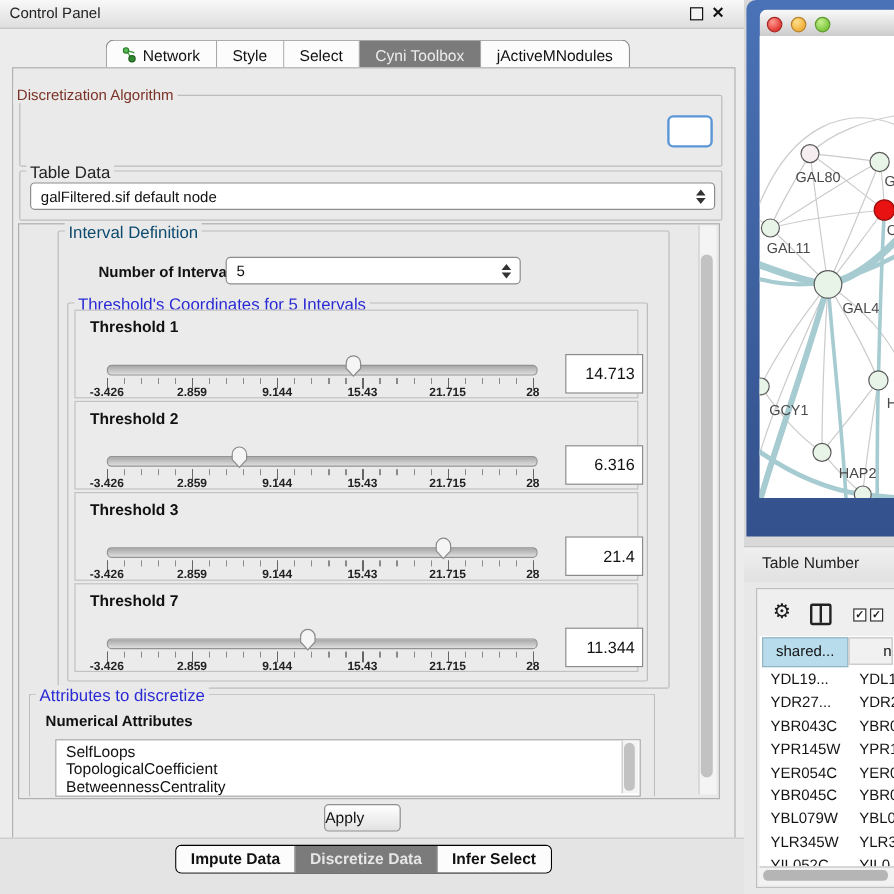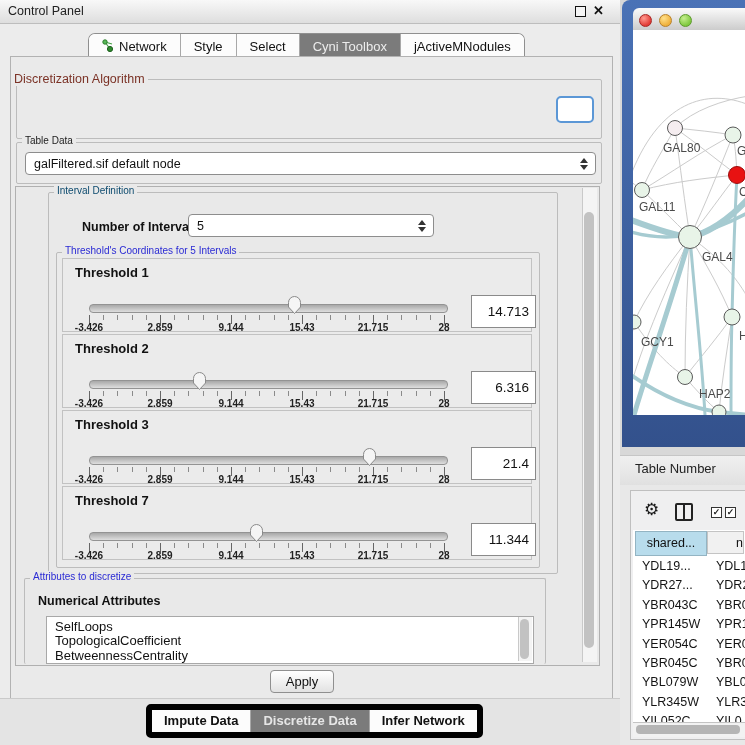--- a/index.html
+++ b/index.html
@@ -17,21 +17,21 @@
   .tabbar{left:88px;top:33px;height:24px;display:flex;border:1px solid #8f8f8f;
     border-bottom:none;border-radius:7px 7px 0 0;overflow:hidden;background:#fcfcfc}
   .tab{padding:0 13px;line-height:23px;font-size:13px;color:#111;background:#fcfcfc;
     border-right:1px solid #a8a8a8;display:flex;align-items:center;gap:5px;white-space:nowrap}
   .tab:last-child{border-right:none}
   .tab.sel{background:#7b7b7b;color:#ececec}
   .tab-underline{left:10px;top:56px;width:601px;height:1px;background:#b2b2b2}
   .mainpanel{left:10px;top:56px;width:601px;height:642px;background:#eaeaea;border:1px solid #b2b2b2}
   
   .group{border:1px solid #bcbcbc;border-radius:2px}
-  .gtitle{font-size:10px;padding:0 3px;white-space:nowrap}
+  .gtitle{font-size:14px;padding:0 3px;white-space:nowrap}
   
   .combo{background:#fff;border:1px solid #8d8d8d;border-radius:4px;font-size:12.5px;
     color:#111;display:flex;align-items:center;padding-left:8px;box-sizing:border-box}
   .spinner{position:absolute;right:7px;top:50%;transform:translateY(-50%);width:8px;height:12px}
   .spin-up{width:0;height:0;border-left:4px solid transparent;border-right:4px solid transparent;
     border-bottom:5px solid #333;margin-bottom:2px}
   .spin-dn{width:0;height:0;border-left:4px solid transparent;border-right:4px solid transparent;
     border-top:5px solid #333}
   
   .popup{left:13px;top:85px;width:566px;height:51px;background:#fff;border:1px solid #bbb;
@@ -55,22 +55,22 @@
     background:repeating-linear-gradient(90deg,#666 0 1px,transparent 1px 71px)}
   .tick-label{top:63px;transform:translateX(-50%);font-size:10px;font-weight:bold;color:#222}
   .thumb{top:36px;width:15px;height:20px}
   .valbox{left:408px;top:36px;width:57px;height:31px;background:#fff;border:1px solid #8a8a8a;
     font-size:13.5px;color:#111;text-align:right;line-height:31px;padding-right:6px;box-sizing:content-box}
   
   .attr-list{left:46px;top:616px;width:486px;height:46px;background:#fff;border:1px solid #a8a8a8;overflow:hidden}
   .attr-item{left:8px;font-size:13px;color:#111;white-space:nowrap}
   
   .btn{background:linear-gradient(#ffffff,#e2e2e2);border:1px solid #8f8f8f;border-radius:4px;
-    font-size:13px;color:#111;text-align:center}
-  .btabs{left:146px;top:704px;height:22px;display:flex;border:6px solid #000000;border-radius:5px;
+    font-size:13px;color:#111;text-align:left}
+  .btabs{left:146px;top:704px;height:22px;display:flex;border:1px solid #000000;border-radius:5px;
     overflow:hidden;background:#fcfcfc}
   .btab{padding:0 12px;line-height:21px;font-size:13px;font-weight:bold;color:#111;background:#fcfcfc;
     border-right:1px solid #a8a8a8;white-space:nowrap}
   .btab:last-child{border-right:none}
   .btab.sel{background:#7b7b7b;color:#e6e6e6}
   .bottom-strip{left:0;top:698px;width:620px;height:47px;background:#e4e4e4;border-top:1px solid #cacaca}
   
   .net-frame{left:622px;top:0;width:123px;height:447px;background:linear-gradient(#4a72b6,#33518c);
     border-radius:8px 0 0 0}
   .net-titlebar{left:633px;top:8px;width:112px;height:22px;background:linear-gradient(#fafafa,#cccccc);
@@ -246,21 +246,21 @@
   </div>
   <div class="abs vsb-track" style="left:518px;top:617px;width:13px;height:44px"></div>
   <div class="abs sb-thumb" style="left:520px;top:619px;width:9px;height:40px"></div>
 
   <div class="abs btn" style="left:270px;top:670px;width:62px;height:21px;line-height:21px">Apply</div>
 
   <div class="abs bottom-strip"></div>
   <div class="abs btabs">
     <div class="btab">Impute Data</div>
     <div class="btab sel">Discretize Data</div>
-    <div class="btab">Infer Network</div>
+    <div class="btab">Infer Select</div>
   </div>
 </div>
 
 <div class="abs net-frame"></div>
 <div class="abs net-titlebar"></div>
 <div class="abs light" style="left:639px;background:radial-gradient(circle at 35% 30%,#ff9a90,#e23b35 70%);border:1px solid #a82724"></div>
 <div class="abs light" style="left:659px;background:radial-gradient(circle at 35% 30%,#ffe08a,#efb03a 70%);border:1px solid #b8812a"></div>
 <div class="abs light" style="left:679px;background:radial-gradient(circle at 35% 30%,#c5ee8e,#7fc93f 70%);border:1px solid #5d9a2c"></div>
 
 <div class="abs net-canvas">

